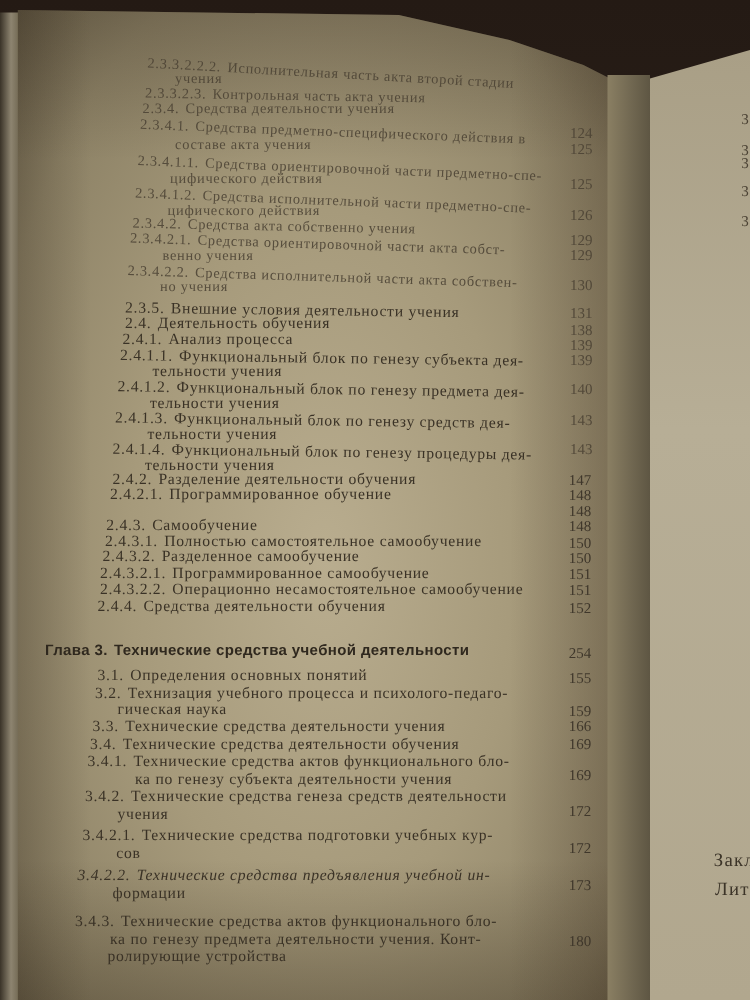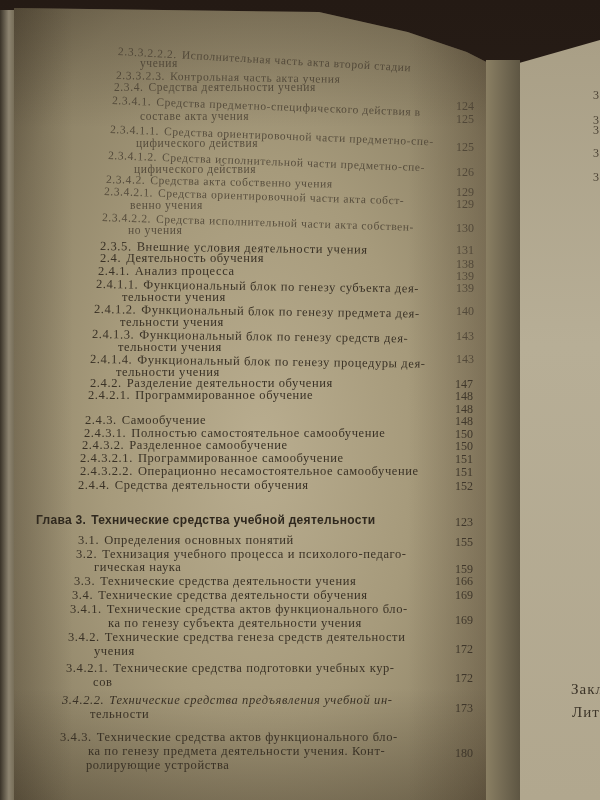--- a/index.html
+++ b/index.html
@@ -246,21 +246,21 @@
     <div class="pg" style="left:455px; top:466px;">151</div>
 
     <div class="entry" style="left:78px; top:479px;">
       <span class="num">2.4.4.</span><span>Средства деятельности обучения</span>
     </div>
     <div class="pg" style="left:455px; top:480px;">152</div>
 
     <div class="entry chapter" style="left:36px; top:514px;text-align:right;">
       <span class="num">Глава 3.</span><span>Технические средства учебной деятельности</span>
     </div>
-    <div class="pg" style="left:455px; top:516px;">123</div>
+    <div class="pg" style="left:455px; top:516px;">254</div>
 
     <div class="entry" style="left:78px; top:534px;">
       <span class="num">3.1.</span><span>Определения основных понятий</span>
     </div>
     <div class="pg" style="left:455px; top:536px;">155</div>
 
     <div class="entry" style="left:76px; top:548px;">
       <span class="num">3.2.</span><span>Технизация учебного процесса и психолого-педаго-</span>
     </div>
     <div class="cont" style="left:94px; top:561px;">гическая наука</div>
@@ -290,21 +290,21 @@
 
     <div class="entry" style="left:66px; top:662px;">
       <span class="num">3.4.2.1.</span><span>Технические средства подготовки учебных кур-</span>
     </div>
     <div class="cont" style="left:93px; top:676px;">сов</div>
     <div class="pg" style="left:455px; top:672px;">172</div>
 
     <div class="entry" style="left:62px; top:694px;font-style:italic;">
       <span class="num">3.4.2.2.</span><span>Технические средства предъявления учебной ин-</span>
     </div>
-    <div class="cont" style="left:90px; top:708px;">тельности</div>
+    <div class="cont" style="left:90px; top:708px;">формации</div>
     <div class="pg" style="left:455px; top:702px;">173</div>
 
     <div class="entry" style="left:60px; top:731px;">
       <span class="num">3.4.3.</span><span>Технические средства актов функционального бло-</span>
     </div>
     <div class="cont" style="left:88px; top:745px;">ка по генезу предмета деятельности учения. Конт-</div>
     <div class="cont" style="left:86px; top:759px;">ролирующие устройства</div>
     <div class="pg" style="left:455px; top:747px;">180</div>
   </div>
 

